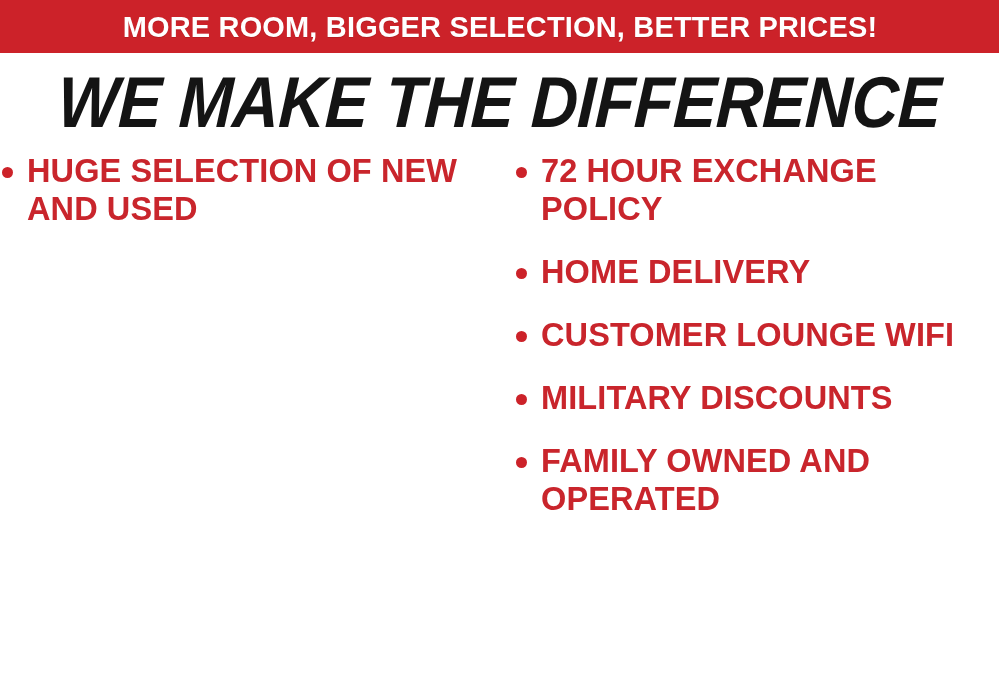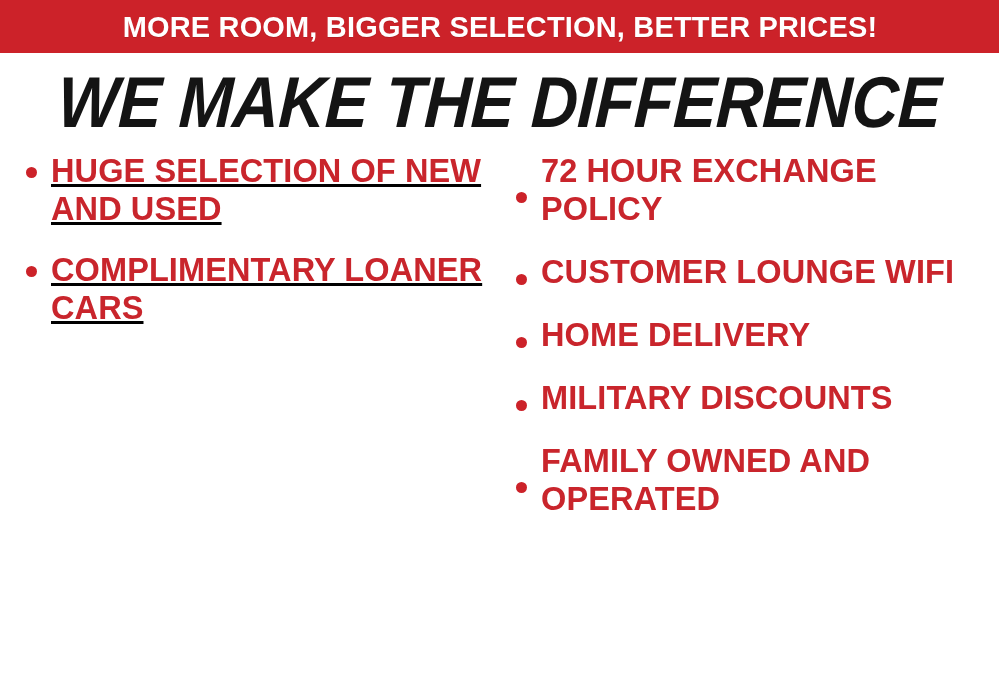--- a/index.html
+++ b/index.html
@@ -75,36 +75,34 @@
     width: 999px;
     height: 540px;
     display: flex;
     align-items: flex-start;
   }
   .col {
     box-sizing: border-box;
   }
   .col-left {
     width: 505px;
-    padding-left: 26px;
-    text-decoration: underline;
+    padding-left: 2px;
   }
   .col-right {
     width: 494px;
     padding-left: 11px;
   }
 
   .bullet-item {
     display: flex;
     align-items: flex-start;
     margin-bottom: 23px;
   }
   .col-right .bullet-item {
     margin-bottom: 25px;
-    align-items: center;
   }
   .bullet-dot {
     flex: 0 0 auto;
     width: 11px;
     height: 11px;
     border-radius: 50%;
     background: #cc2229;
     margin-top: 15px;
     margin-right: 14px;
   }
@@ -132,38 +130,34 @@
     <div class="headline" style="color: rgb(20, 20, 20);">WE MAKE THE DIFFERENCE</div>
   </div>
 
   <div class="columns">
 
     <div class="col col-left">
       <div class="bullet-item">
         <span class="bullet-dot" style="background: rgb(204, 34, 41);"></span>
         <span class="bullet-text" style="color: rgb(201, 37, 44);">HUGE SELECTION OF NEW AND USED</span>
       </div>
-      <div class="bullet-item">
-        <span class="bullet-dot" style="background: rgb(204, 34, 41);"></span>
-        <span class="bullet-text" style="color: rgb(201, 37, 44);">COMPLIMENTARY LOANER CARS</span>
-      </div>
     </div>
 
     <div class="col col-right">
       <div class="bullet-item">
         <span class="bullet-dot" style="background: rgb(204, 34, 41);"></span>
         <span class="bullet-text" style="color: rgb(201, 37, 44);">72 HOUR EXCHANGE POLICY</span>
       </div>
       <div class="bullet-item">
         <span class="bullet-dot" style="background: rgb(204, 34, 41);"></span>
-        <span class="bullet-text" style="color: rgb(201, 37, 44);">CUSTOMER LOUNGE WIFI</span>
+        <span class="bullet-text" style="color: rgb(201, 37, 44);">HOME DELIVERY</span>
       </div>
       <div class="bullet-item">
         <span class="bullet-dot" style="background: rgb(204, 34, 41);"></span>
-        <span class="bullet-text" style="color: rgb(201, 37, 44);">HOME DELIVERY</span>
+        <span class="bullet-text" style="color: rgb(201, 37, 44);">CUSTOMER LOUNGE WIFI</span>
       </div>
       <div class="bullet-item">
         <span class="bullet-dot" style="background: rgb(204, 34, 41);"></span>
         <span class="bullet-text" style="color: rgb(201, 37, 44);">MILITARY DISCOUNTS</span>
       </div>
       <div class="bullet-item">
         <span class="bullet-dot" style="background: rgb(204, 34, 41);"></span>
         <span class="bullet-text" style="color: rgb(201, 37, 44);">FAMILY OWNED AND OPERATED</span>
       </div>
     </div>

